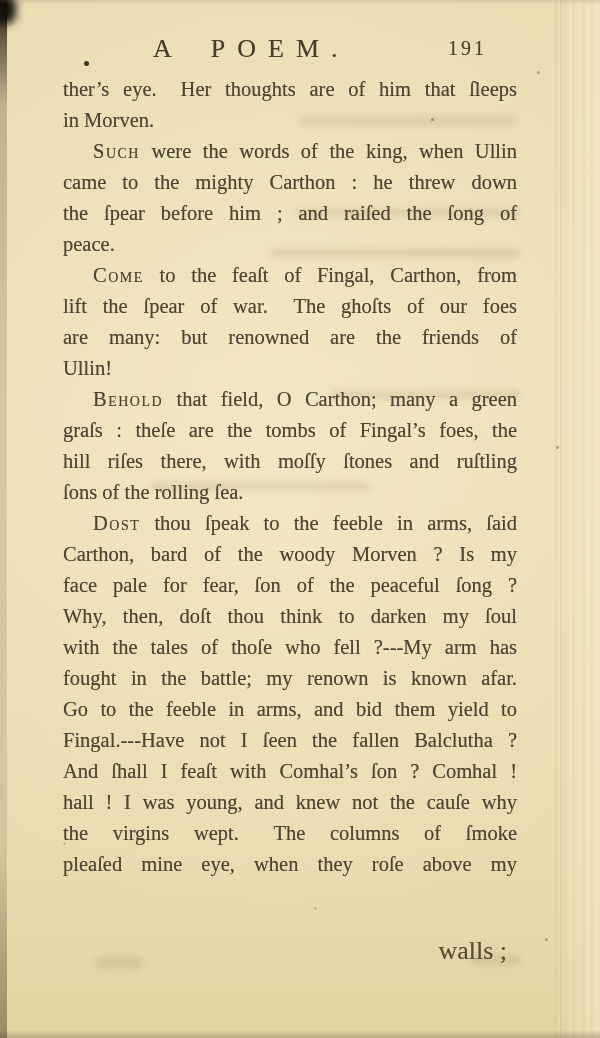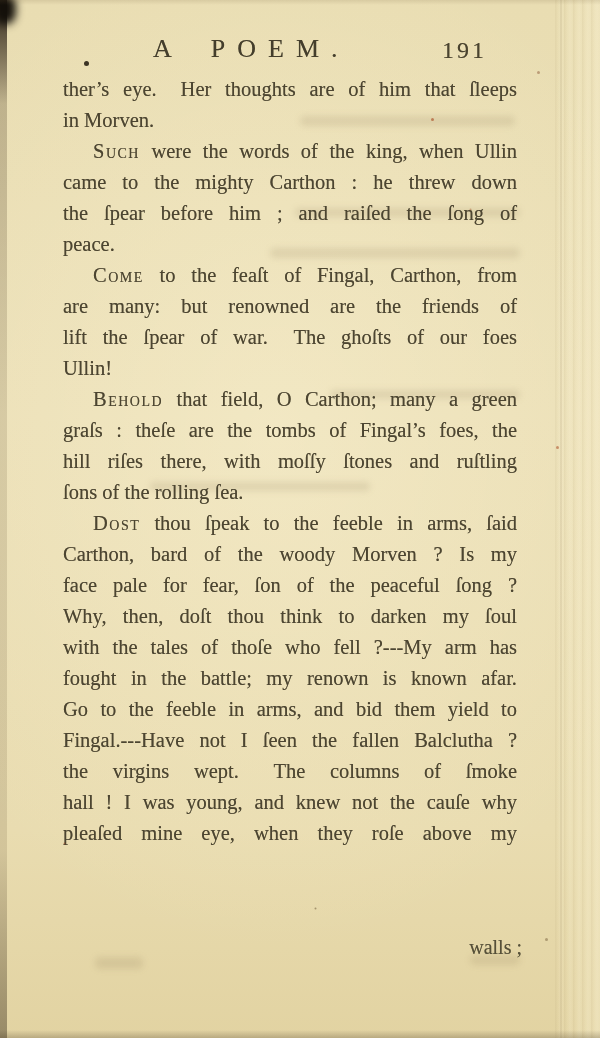--- a/index.html
+++ b/index.html
@@ -47,38 +47,38 @@
 
   .header { position: absolute; top: 32px; left: 35px; width: 482px; height: 34px; }
   .title {
     position: absolute; left: 118px; top: 2px;
     font-size: 26px; letter-spacing: 12px; word-spacing: 10px;
     color: #443e2c; text-shadow: 0 0 0.6px rgba(68,62,44,0.55);
     white-space: nowrap;
   }
   .folio {
     position: absolute; right: 30px; top: 5px;
-    font-size: 24px; letter-spacing: 3px; color: #4a432f;
+    font-size: 20px; letter-spacing: 3px; color: #4a432f;
     font-variant-numeric: oldstyle-nums;
     text-shadow: 0 0 0.5px rgba(74,67,47,0.5);
   }
 
   .textblock {
     position: absolute; top: 74px; left: 35px; width: 482px;
     font-size: 20.5px; line-height: 31px;
     text-shadow: 0 0 0.5px rgba(76,69,49,0.55);
   }
   .line { text-align: justify; text-align-last: justify; height: 31px; overflow: visible; margin-left: 28px; }
   .line.indent { padding-left: 30px; }
   .line.nofill { text-align-last: left; }
   .opener { font-variant: small-caps; letter-spacing: 1.5px; }
 
   .catchword {
-    position: absolute; top: 936px; left: 43px; width: 479px;
-    font-size: 20px; text-align: right; color: #565039;
+    position: absolute; top: 936px; left: 28px; width: 479px;
+    font-size: 26px; text-align: right; color: #565039;
     text-shadow: 0 0 0.5px rgba(86,80,57,0.5);
   }
 
   
   .ghost { position: absolute; background: rgba(128,110,72,0.15); filter: blur(3px); border-radius: 5px; }
   .g1 { left: 300px; top: 116px; width: 215px; height: 10px; }
   .g2 { left: 295px; top: 208px; width: 225px; height: 9px; }
   .g3 { left: 270px; top: 248px; width: 250px; height: 10px; }
   .g4 { left: 330px; top: 390px; width: 190px; height: 9px; }
   .g5 { left: 150px; top: 482px; width: 220px; height: 9px; }
@@ -117,37 +117,38 @@
   </div>
 
   <div class="textblock">
       <div class="line">ther’s eye.  Her thoughts are of him that ſleeps</div>
       <div class="line nofill">in Morven.</div>
       <div class="line indent"><span class="opener">Such</span> were the words of the king, when Ullin</div>
       <div class="line">came to the mighty Carthon : he threw down</div>
       <div class="line">the ſpear before him ; and raiſed the ſong of</div>
       <div class="line nofill">peace.</div>
       <div class="line indent"><span class="opener">Come</span> to the feaſt of Fingal, Carthon, from</div>
+      <div class="line">lift the ſpear of war.  The ghoſts of our foes</div>
       <div class="line">are many: but renowned are the friends of</div>
-      <div class="line">lift the ſpear of war.  The ghoſts of our foes</div>
       <div class="line nofill">Ullin!</div>
       <div class="line indent"><span class="opener">Behold</span> that field, O Carthon; many a green</div>
       <div class="line">graſs : theſe are the tombs of Fingal’s foes, the</div>
       <div class="line">hill riſes there, with moſſy ſtones and ruſtling</div>
       <div class="line nofill">ſons of the rolling ſea.</div>
       <div class="line indent"><span class="opener">Dost</span> thou ſpeak to the feeble in arms, ſaid</div>
       <div class="line">Carthon, bard of the woody Morven ? Is my</div>
       <div class="line">face pale for fear, ſon of the peaceful ſong ?</div>
       <div class="line">Why, then, doſt thou think to darken my ſoul</div>
       <div class="line">with the tales of thoſe who fell ?---My arm has</div>
       <div class="line">fought in the battle; my renown is known afar.</div>
       <div class="line">Go to the feeble in arms, and bid them yield to</div>
       <div class="line">Fingal.---Have not I ſeen the fallen Balclutha ?</div>
+      <div class="line">And ſhall I feaſt with Comhal’s ſon ? Comhal !</div>
+      <div class="line">hall ! I was young, and knew not the cauſe why</div>
       <div class="line">the virgins wept.  The columns of ſmoke</div>
-      <div class="line">hall ! I was young, and knew not the cauſe why</div>
       <div class="line">pleaſed mine eye, when they roſe above my</div>
     </div>
 
   <div class="catchword">walls ;</div>
 
   <div class="specks"></div>
   <div class="edge-right"></div>
   <div class="fold-line"></div>
   <div class="edge-left"></div>
   <div class="corner-top-left"></div>

